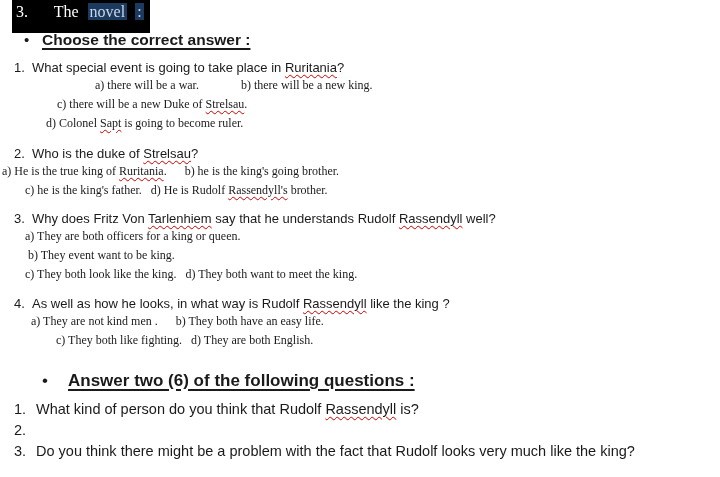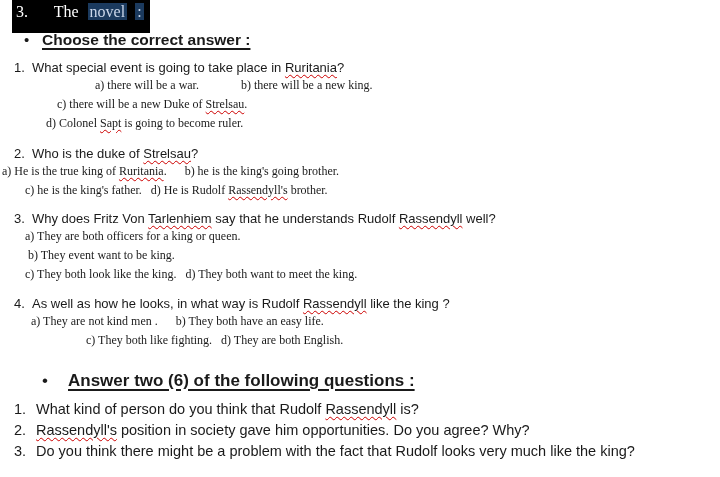--- a/index.html
+++ b/index.html
@@ -125,35 +125,34 @@
     <div class="opt" style="padding-left:28px"><span>b) They event want to be king.</span></div>
     <div class="opt" style="padding-left:25px"><span>c) They both look like the king.</span><span>&nbsp;&nbsp;&nbsp;</span><span>d) They both want to meet the king.</span></div>
   </div>
 
   <div class="qblock" id="q4">
     <div class="stem">
       <span class="qnum">4.</span>
       <span class="stext"><span>As well as how he looks, in what way is Rudolf </span><span class="sq">Rassendyll</span><span> like the king ?</span></span>
     </div>
     <div class="opt" style="padding-left:31px"><span>a) They are not kind men .</span><span>&nbsp;&nbsp;&nbsp;&nbsp;&nbsp;&nbsp;</span><span>b) They both have an easy life.</span></div>
-    <div class="opt" style="padding-left:86px"><span>c) They both like fighting.</span><span>&nbsp;&nbsp;&nbsp;</span><span>d) They are both English.</span></div>
+    <div class="opt" style="padding-left:56px"><span>c) They both like fighting.</span><span>&nbsp;&nbsp;&nbsp;</span><span>d) They are both English.</span></div>
   </div>
 
   <div class="hdr-row" id="essay-header">
     <span class="bullet">•</span><span class="hdr-text">Answer two (6) of the following questions :</span>
   </div>
 
   <div id="essay-list">
     <div class="essay-item">
       <span class="qnum">1.</span>
       <span class="stext"><span>What kind of person do you think that Rudolf </span><span class="sq">Rassendyll</span><span> is?</span></span>
     </div>
     <div class="essay-item">
       <span class="qnum">2.</span>
-      <span class="stext"><span class="sq">Rassendyll's</span><span> position in society gave him opportunities. Do you agree? Why?</span></span>
     </div>
     <div class="essay-item">
       <span class="qnum">3.</span>
       <span class="stext"><span>Do you think there might be a problem with the fact that Rudolf looks very much like the king?</span></span>
     </div>
   </div>
 
 </div>
 
 </body></html>

